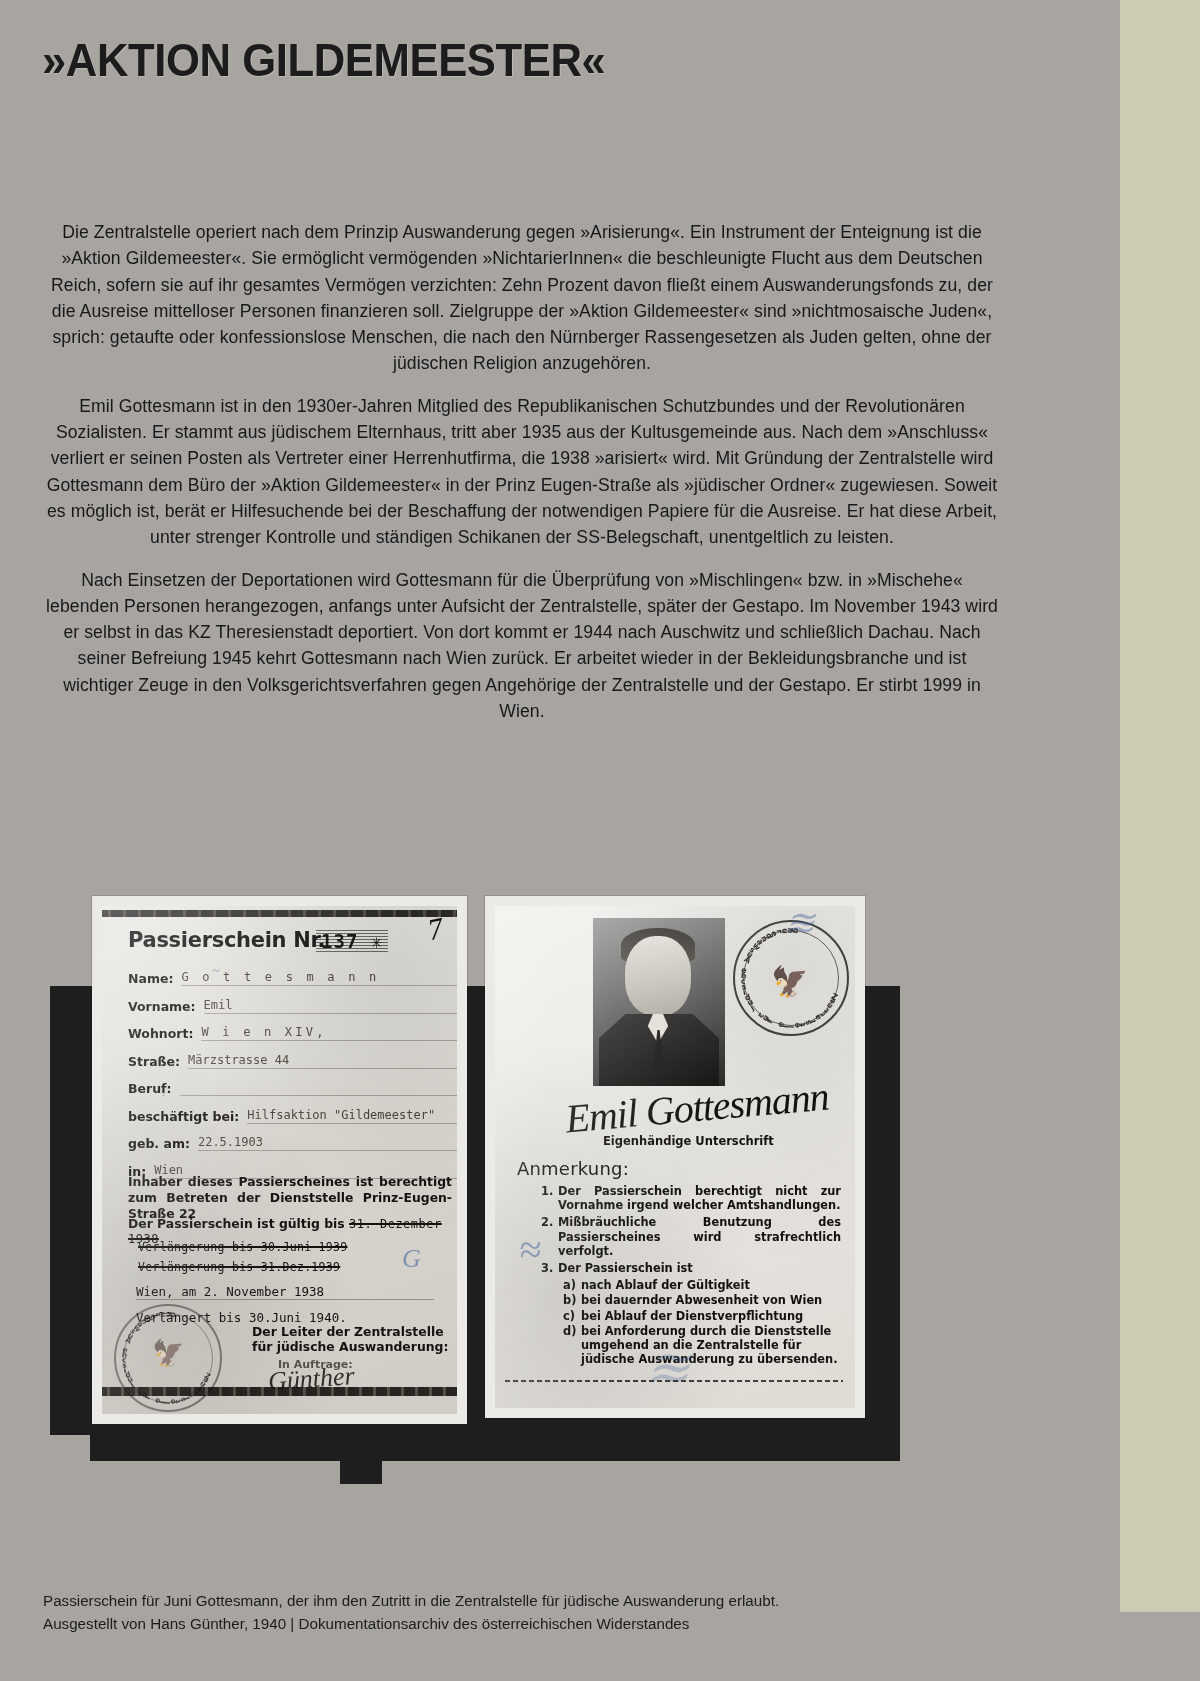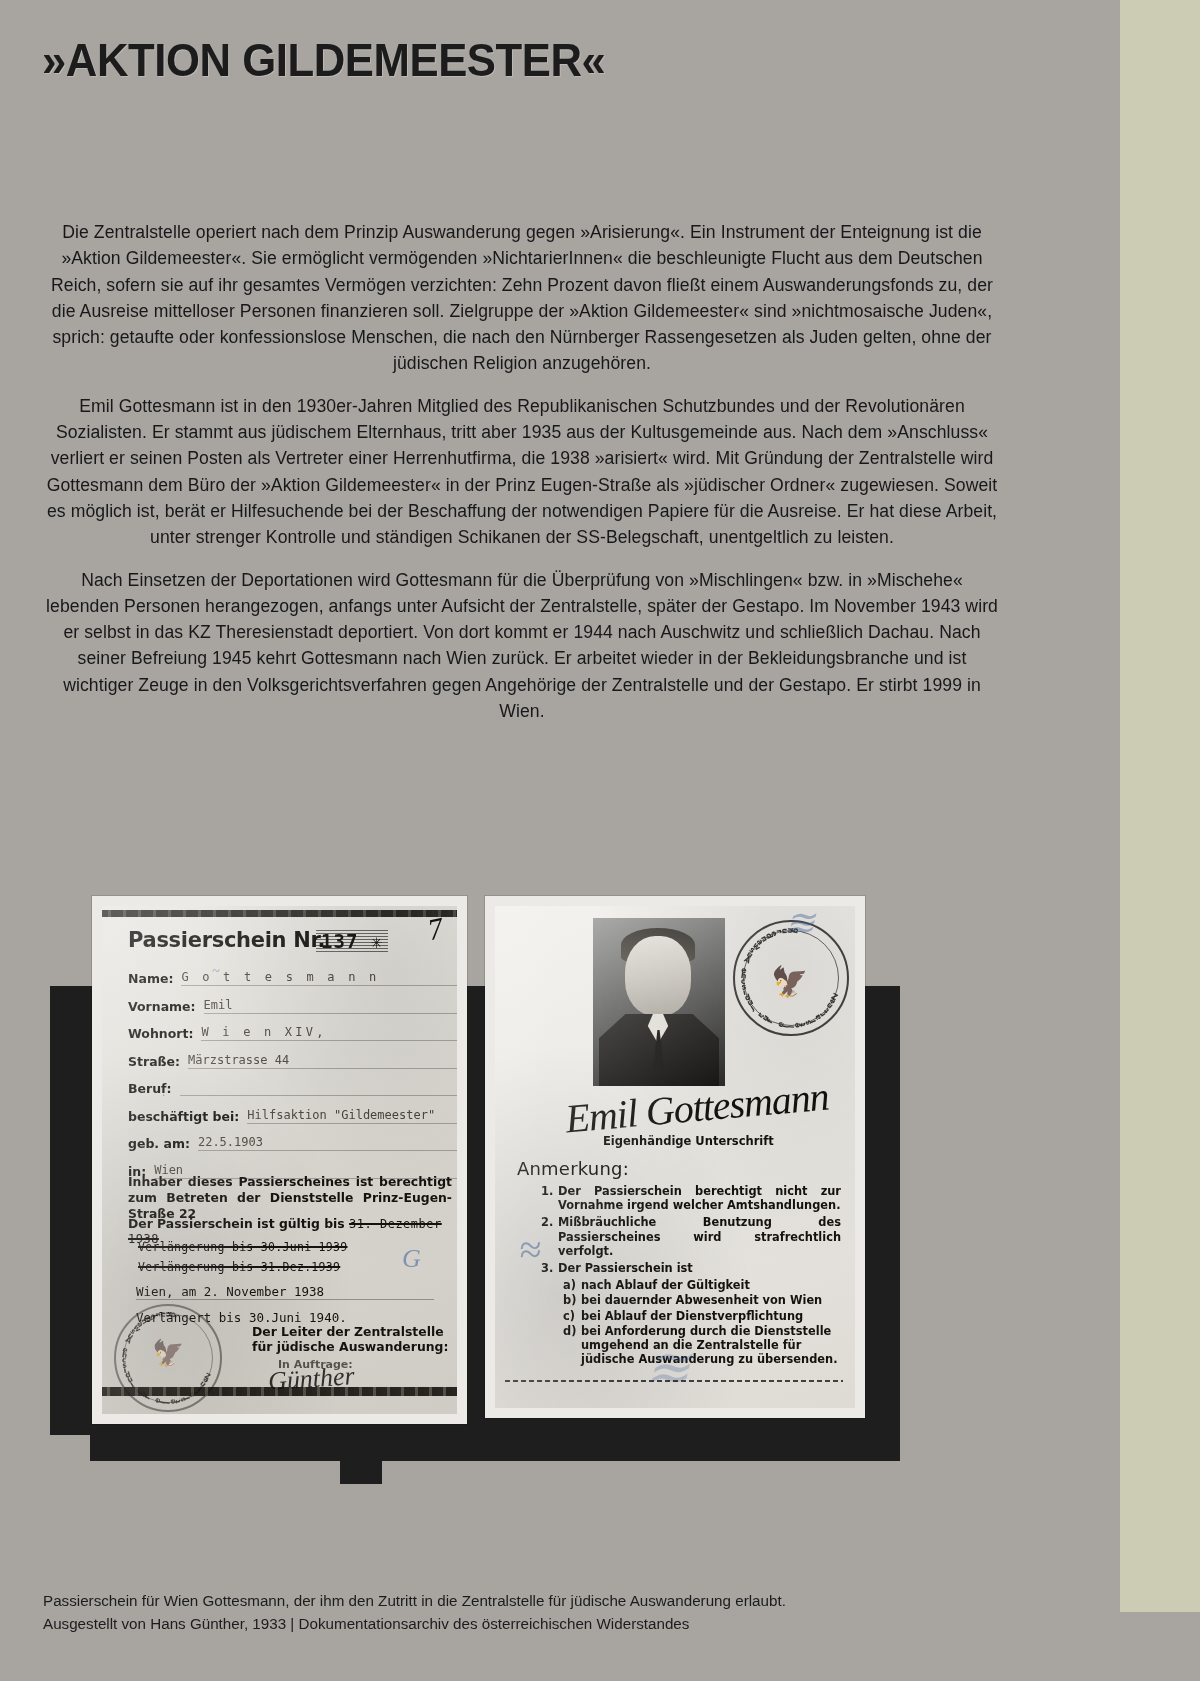--- a/index.html
+++ b/index.html
@@ -522,17 +522,17 @@
         <div class="ink-blue" style="right:40px;top:-4px;font-size:36px;opacity:.4">≋</div>
 
         <div class="id-botline"></div>
       </div>
     </div>
   </div>
 
   <div id="bottom-strip"></div>
 
   <div id="caption">
-    <div>Passierschein für Wien Gottesmann, der ihm den Zutritt in die Zentralstelle für jüdische Auswanderung erlaubt.</div>
-    <div>Ausgestellt von Hans Günther, 1933 | Dokumentationsarchiv des österreichischen Widerstandes</div>
+    <div>Passierschein für Juni Gottesmann, der ihm den Zutritt in die Zentralstelle für jüdische Auswanderung erlaubt.</div>
+    <div>Ausgestellt von Hans Günther, 1940 | Dokumentationsarchiv des österreichischen Widerstandes</div>
   </div>
 
 </div>
 
 </body></html>

